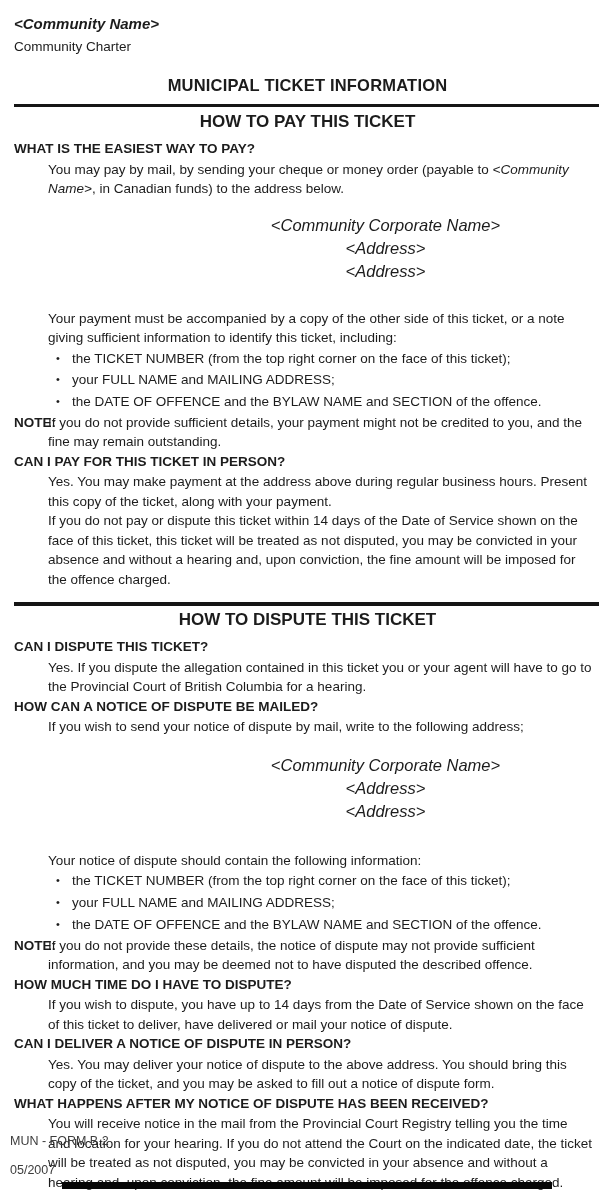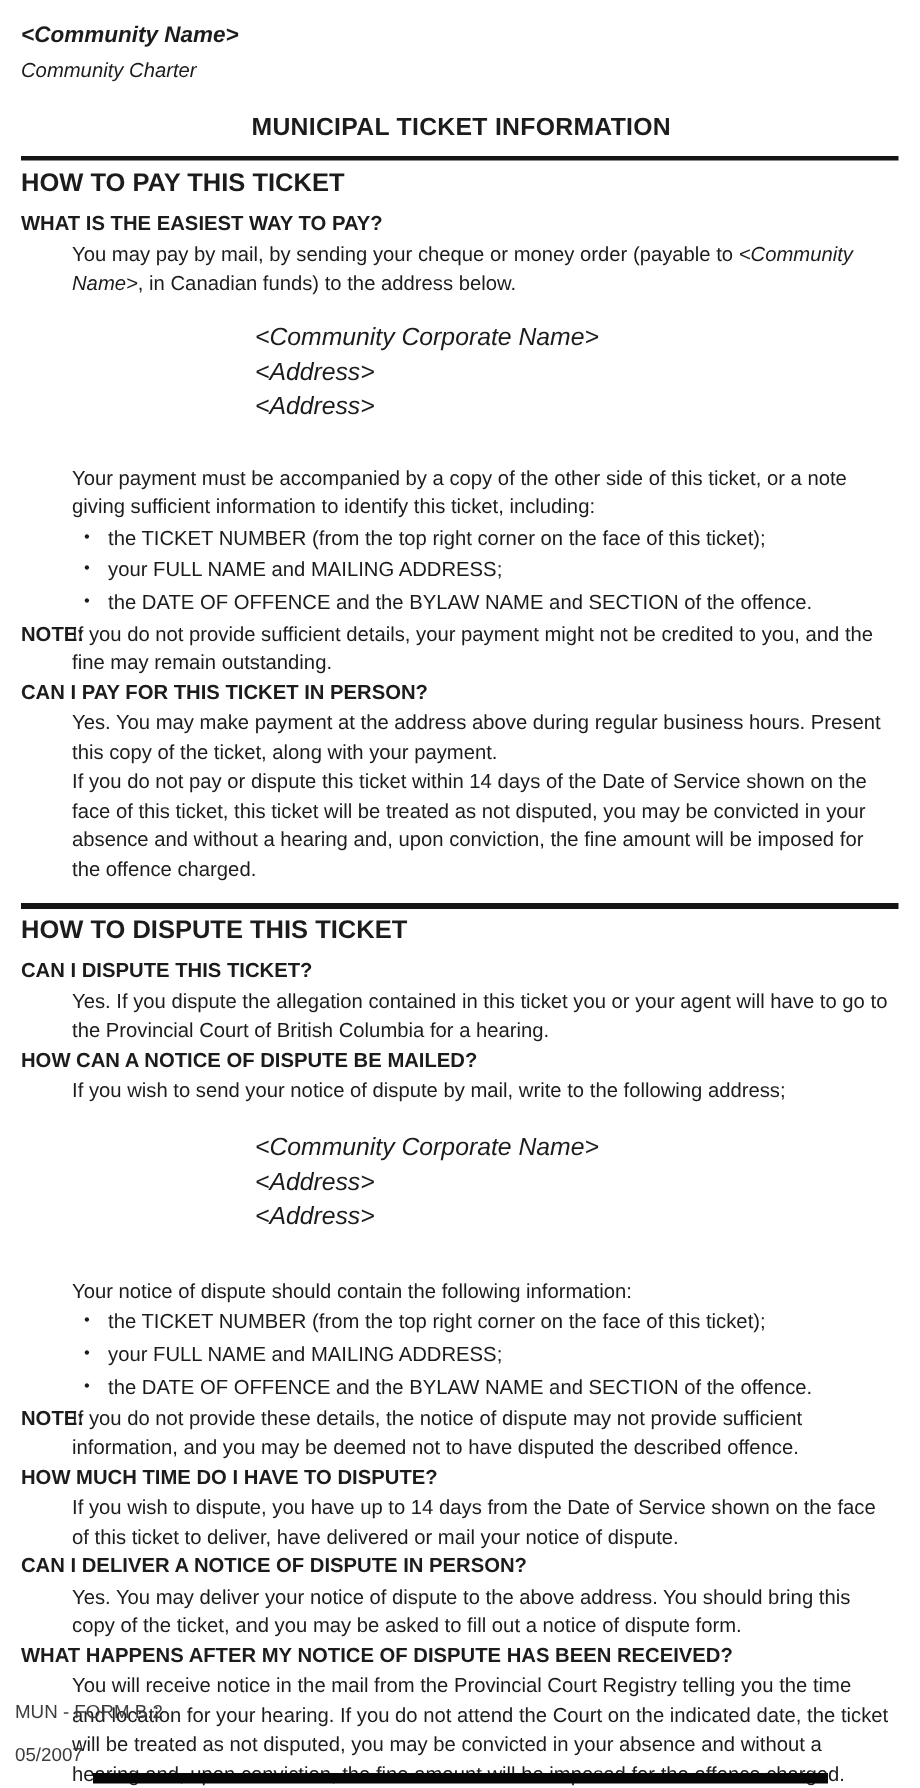--- a/index.html
+++ b/index.html
@@ -3,29 +3,29 @@
 <meta charset="utf-8">
 <style>
   html,body{margin:0;padding:0;background:#ffffff;}
   .page{
     width:613px;height:1192px;box-sizing:border-box;position:relative;overflow:hidden;
     background:#ffffff;color:#1c1c1c;
     font-family:"Liberation Sans","DejaVu Sans",sans-serif;
     padding:12px 12px 0 14px;
   }
   .community-name{font-style:italic;font-weight:bold;font-size:15px;line-height:20px;margin:2px 0 4px 0;}
-  .charter{font-size:13.5px;line-height:18px;margin:0 0 5px 0;font-style:italic;}
+  .charter{font-size:13.5px;line-height:18px;margin:0 0 5px 0;}
   .doc-title{text-align:center;font-weight:bold;font-size:16.5px;letter-spacing:.2px;margin:20px 0 9px 0;}
   .rule{height:3px;background:#151515;margin:0 2px 5px 0;}
   .rule.thick{height:4px;margin-top:13px;margin-bottom:3px;}
-  .sec-title{font-weight:bold;font-size:17px;margin:4px 0 7px 0;}
+  .sec-title{text-align:center;font-weight:bold;font-size:17px;margin:4px 0 7px 0;}
   .qh{font-weight:bold;font-size:13.5px;line-height:20.5px;margin:0;}
   .para{font-size:13.5px;line-height:19.5px;margin:0 8px 0 34px;}
   .para .inline-italic{font-style:italic;}
-  .addr{margin:15px 0 26px 156px;font-style:italic;}
+  .addr{margin:15px 0 26px 156px;font-style:italic;text-align:center;}
   .addr div{font-size:16.5px;line-height:23px;}
   .bullets{list-style:none;margin:0;padding:0 0 0 42px;}
   .bullets li{font-size:13.5px;line-height:21.8px;display:flex;}
   .bullet-marker{width:16px;flex:none;font-size:11px;}
   .note{display:flex;margin:0;}
   .note-label{font-weight:bold;font-size:13.5px;line-height:19.5px;width:34px;flex:none;}
   .note-body{font-size:13.5px;line-height:19.5px;margin-right:8px;flex:1;}
   .mt-addr2{margin-top:17px;margin-bottom:28px;}
   .footer{position:absolute;left:10px;bottom:15px;font-size:12.5px;color:#3d3d3d;display:flex;gap:15px;flex-direction:column;}
   .bottom-bar{position:absolute;left:62px;bottom:3px;width:490px;height:7px;background:#060606;}

